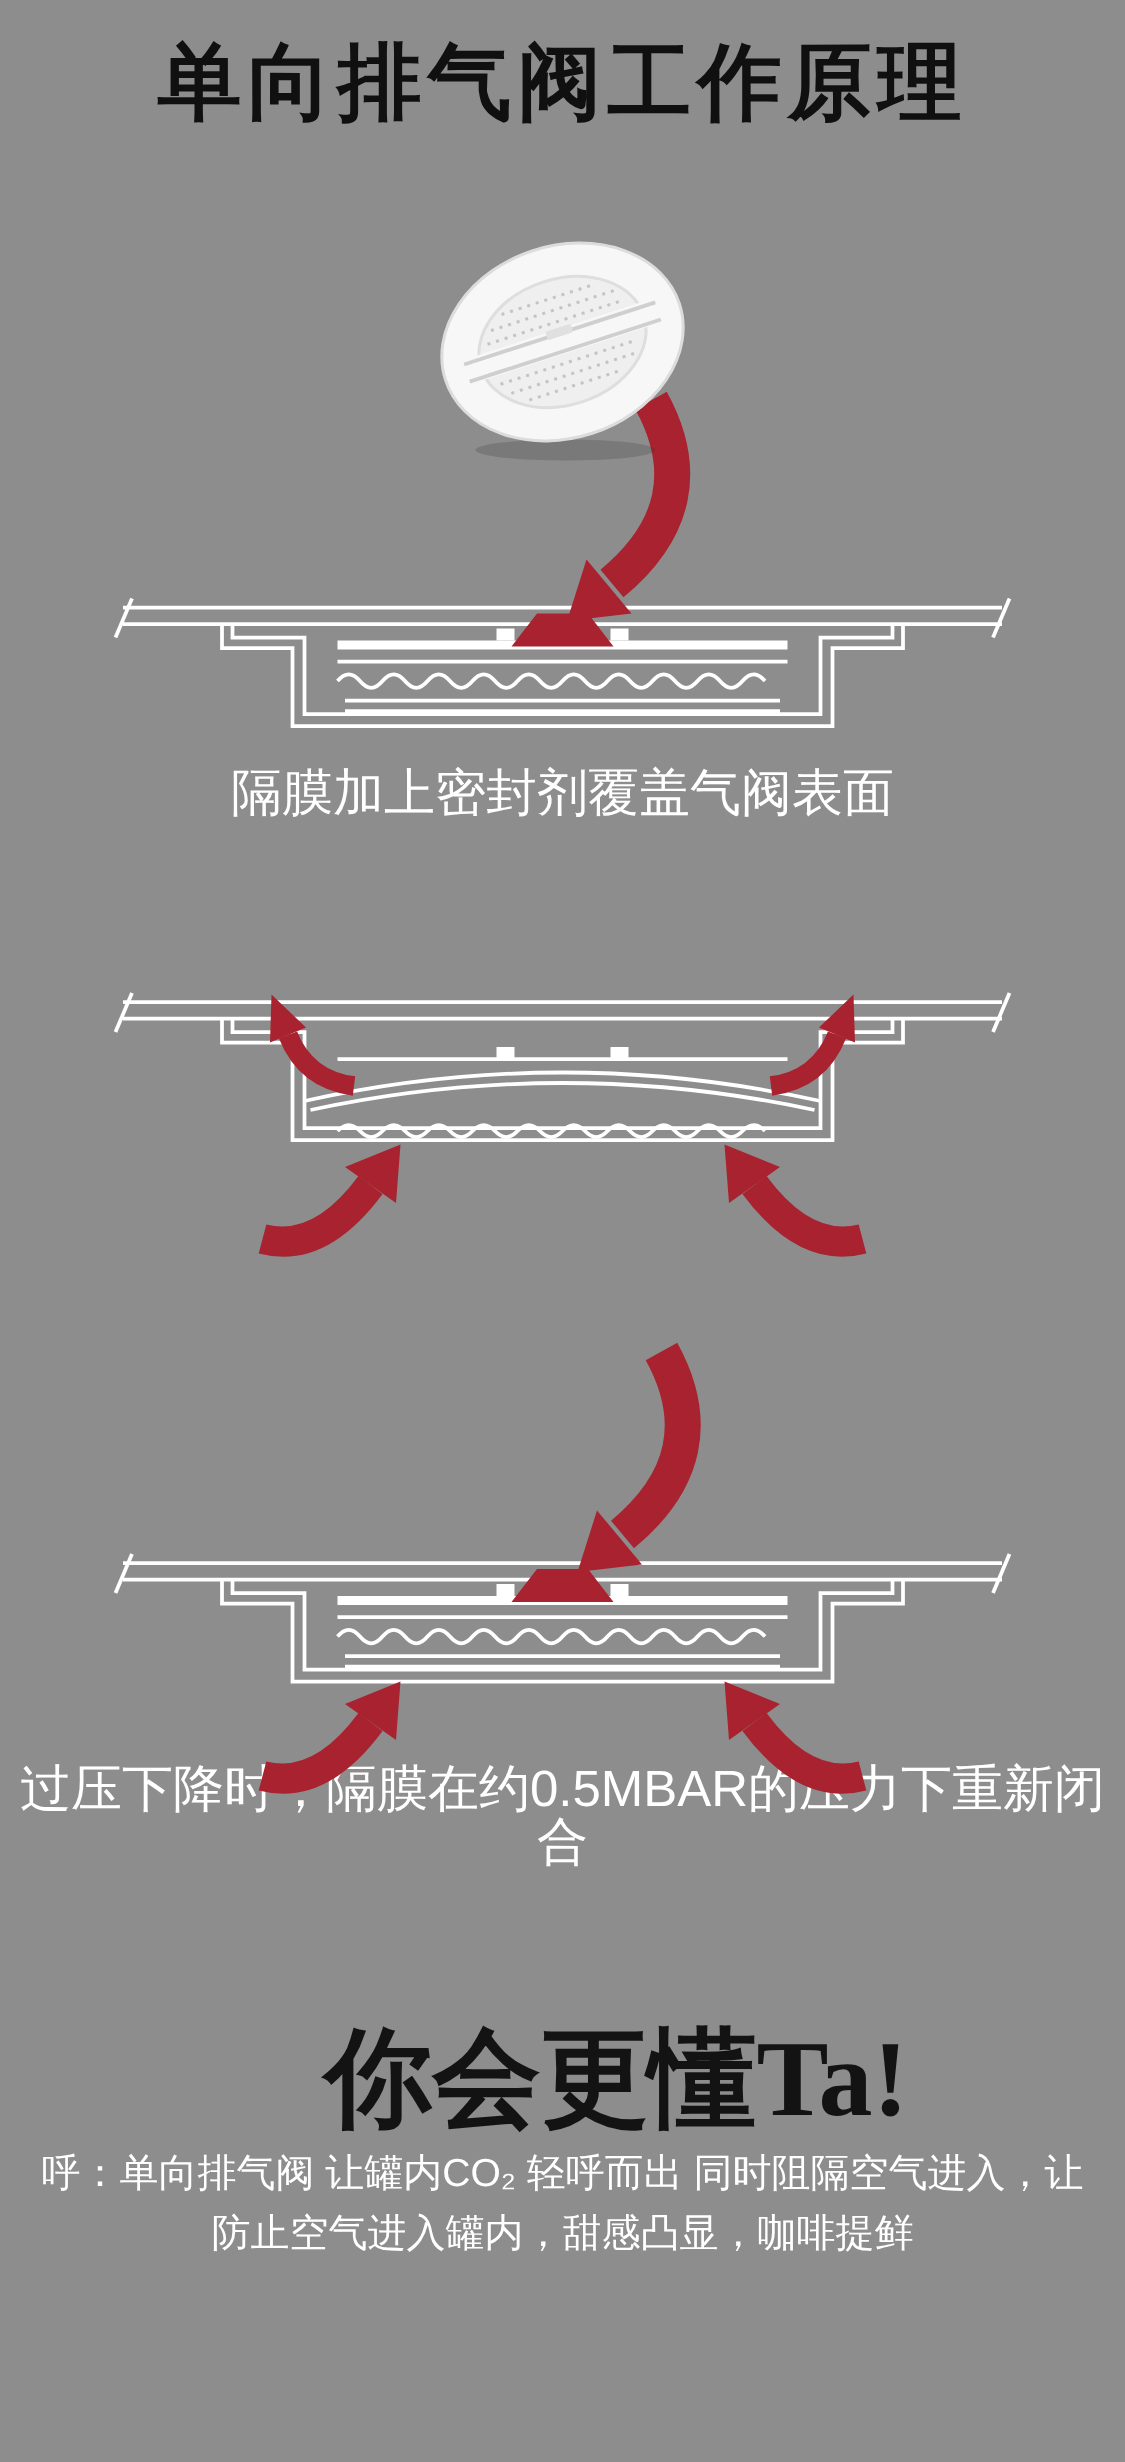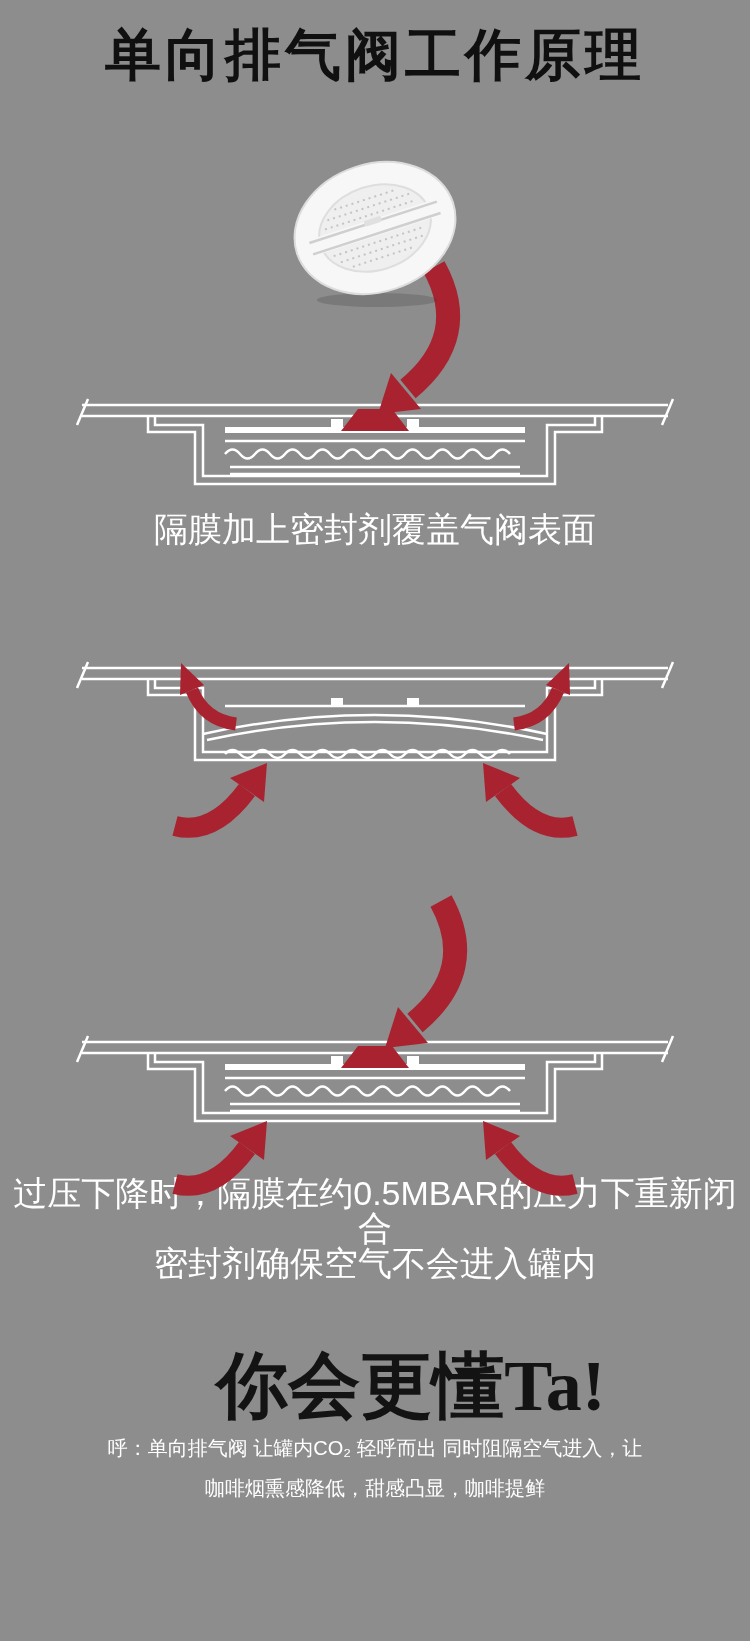--- a/index.html
+++ b/index.html
@@ -4,21 +4,21 @@
 <style>
   html,body{margin:0;padding:0;background:#8d8d8d;}
   .page{position:relative;width:750px;height:1641px;margin:12px auto;background:var(--bg,#8d8d8d);overflow:hidden;font-family:"Liberation Sans","DejaVu Sans",sans-serif;}
   .title{position:absolute;top:6px;left:0;width:100%;text-align:center;font-size:56px;font-weight:900;letter-spacing:4px;color:var(--title-color,#101010);}
   .photo{position:absolute;left:280px;top:136px;width:190px;height:165px;z-index:4;}
   .arrow{position:absolute;color:var(--arrow,#a8232f);z-index:3;}
   .arrow.flip{transform:scaleX(-1);}
   .xsec{position:absolute;left:75px;z-index:2;}
   .caption{position:absolute;left:0;width:100%;text-align:center;color:var(--caption,#ffffff);font-size:34px;line-height:35px;}
   .headline{position:absolute;left:12px;width:100%;text-align:center;font-family:"Liberation Serif","DejaVu Serif",serif;font-weight:700;font-size:72px;color:#131313;padding-left:24px;}
-  .body-text{position:absolute;left:0;width:100%;text-align:center;color:var(--caption,#ffffff);font-size:20px;line-height:40px;}
+  .body-text{position:absolute;left:0;width:100%;text-align:center;color:var(--caption,#ffffff);font-size:26px;line-height:40px;}
   .cropped{position:absolute;left:85px;top:1631px;width:580px;height:8px;background:repeating-linear-gradient(90deg,#2f2f2f 0 14px,rgba(0,0,0,0) 14px 27px);opacity:.7;}
 </style>
 </head>
 <body>
 
 <div class="page">
 
   <div class="title">单向排气阀工作原理</div>
 
   <svg class="photo" viewBox="0 0 190 165">
@@ -140,25 +140,24 @@
     <path d="M6,82 Q44,92 78,46" stroke="currentColor" stroke-width="20" fill="none"></path>
     <polygon points="98,19 95,58 61,34" fill="currentColor"></polygon>
   </svg>
   <svg class="arrow flip" style="left:471px;top:1090px" width="110" height="95" viewBox="0 0 110 95">
     <path d="M6,82 Q44,92 78,46" stroke="currentColor" stroke-width="20" fill="none"></path>
     <polygon points="98,19 95,58 61,34" fill="currentColor"></polygon>
   </svg>
 
   <div class="caption" style="top:1164px">
     <div>过压下降时，隔膜在约0.5MBAR的压力下重新闭合</div>
-    <div>密封剂确保空气不会进入罐内</div>
   </div>
 
   <div class="headline" style="top:1326px">你会更懂Ta!</div>
 
   <div class="body-text" style="top:1416px">
     <div>呼：单向排气阀 让罐内CO₂ 轻呼而出 同时阻隔空气进入，让</div>
-    <div>咖啡烟熏感降低，甜感凸显，咖啡提鲜</div>
+    <div>防止空气进入罐内，甜感凸显，咖啡提鲜</div>
   </div>
 
   <div class="cropped"></div>
 
 </div>
 
 </body></html>

